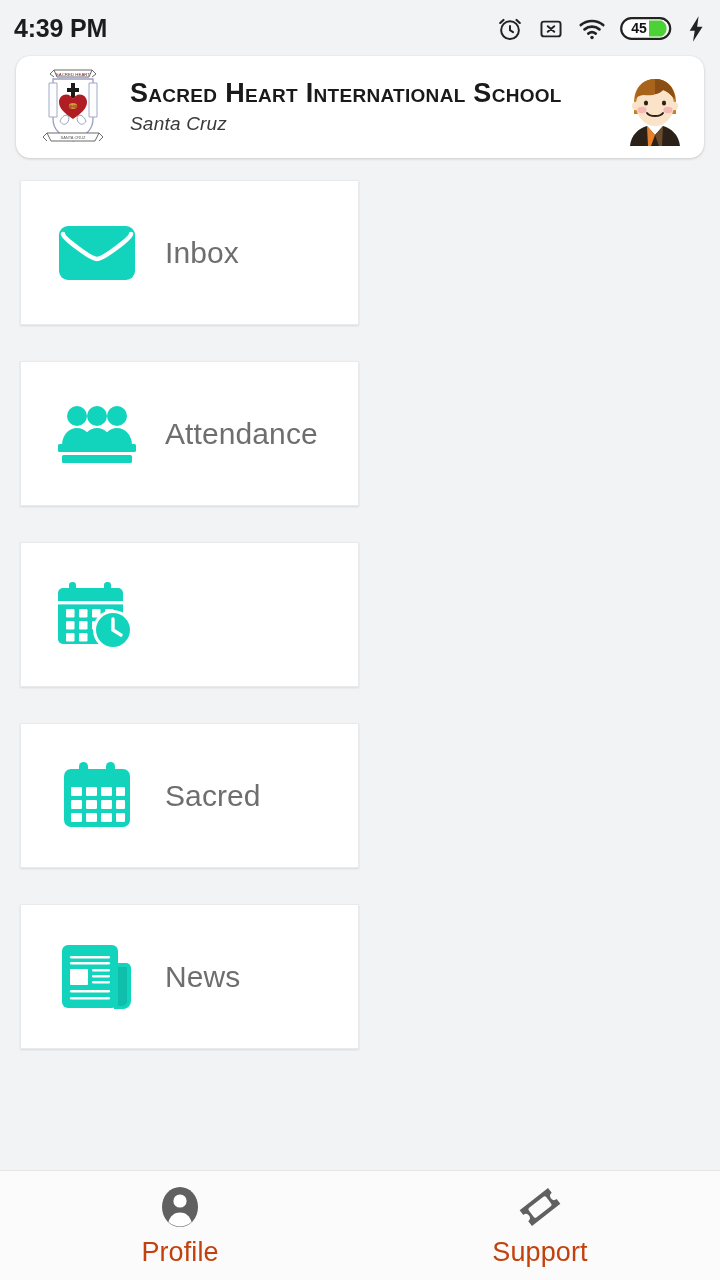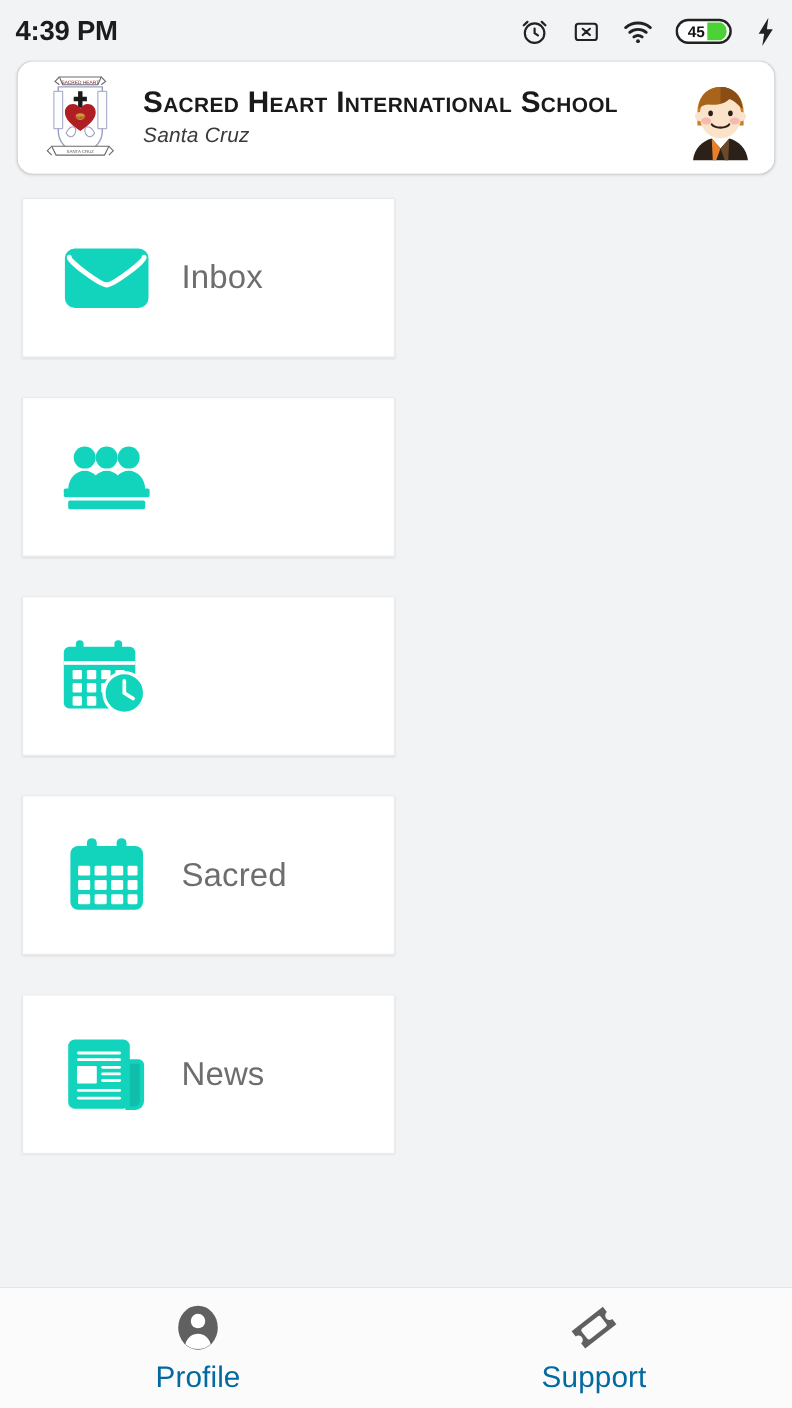--- a/index.html
+++ b/index.html
@@ -15,21 +15,21 @@
   .statusbar {
     height:48px; flex:0 0 48px;
     display:flex; align-items:center; justify-content:space-between;
     padding:9px 14px 0 14px;
     background:#f1f3f4;
   }
   .status-time {
     font-size:25px; font-weight:bold; color:#1c1c1c;
     letter-spacing:-0.2px;
   }
-  .status-icons { display:flex; align-items:center; gap:20px;text-align:right; }
+  .status-icons { display:flex; align-items:center; gap:14px;text-align:right; }
   .sicon { display:block; }
 
   
   .content { flex:1 1 auto; padding:0 0 0 0; overflow:hidden; }
 
   
   .school-card {
     margin:8px 16px 0 16px;
     background:#ffffff;
     border-radius:14px;
@@ -82,21 +82,21 @@
     display:flex; align-items:center;
   }
   .navitem {
     flex:1 1 0; height:100%;
     display:flex; flex-direction:column;
     align-items:center; justify-content:center; gap:6px;
   }
   .nav-icon { height:48px; display:flex; align-items:center; justify-content:center; }
   .nav-label { font-size:27px; letter-spacing:0.1px; }
   .nav-active .nav-label { color:#2c68c4; }
-  .nav-inactive .nav-label { color:#0369a1; }
+  .nav-inactive .nav-label { color:#c2410c; }
 </style>
 </head>
 <body>
 
 <div class="statusbar">
   <div class="status-time">4:39 PM</div>
   <div class="status-icons">
 
     <svg class="sicon" width="28" height="28" viewBox="0 0 24 24">
       <circle cx="12" cy="13" r="7.6" fill="none" stroke="#222" stroke-width="1.7"></circle>
@@ -206,20 +206,21 @@
           <circle cx="21" cy="13" r="10" fill="#12d4bd"></circle>
           <circle cx="41" cy="13" r="10" fill="#12d4bd"></circle>
           <circle cx="61" cy="13" r="10" fill="#12d4bd"></circle>
           <path d="M6 42c0-10 7-17 15-17s15 7 15 17z" fill="#12d4bd"></path>
           <path d="M26 42c0-10 7-17 15-17s15 7 15 17z" fill="#12d4bd"></path>
           <path d="M46 42c0-10 7-17 15-17s15 7 15 17z" fill="#12d4bd"></path>
           <rect x="2" y="41" width="78" height="8" rx="1.6" fill="#12d4bd"></rect>
           <rect x="6" y="52" width="70" height="8" rx="1.6" fill="#12d4bd"></rect>
         </svg>
       </div>
+      <div class="tile-label">Attendance</div>
     </div>
 
     <div class="tile">
       <div class="tile-icon">
         <svg width="84" height="74" viewBox="0 0 84 74">
           <rect x="14" y="4" width="7" height="13" rx="3.3" fill="#12d4bd"></rect>
           <rect x="49" y="4" width="7" height="13" rx="3.3" fill="#12d4bd"></rect>
           <rect x="3" y="10" width="65" height="56" rx="5" fill="#12d4bd"></rect>
           <rect x="3" y="23" width="65" height="3.4" fill="#ffffff"></rect>
           <g fill="#ffffff">

